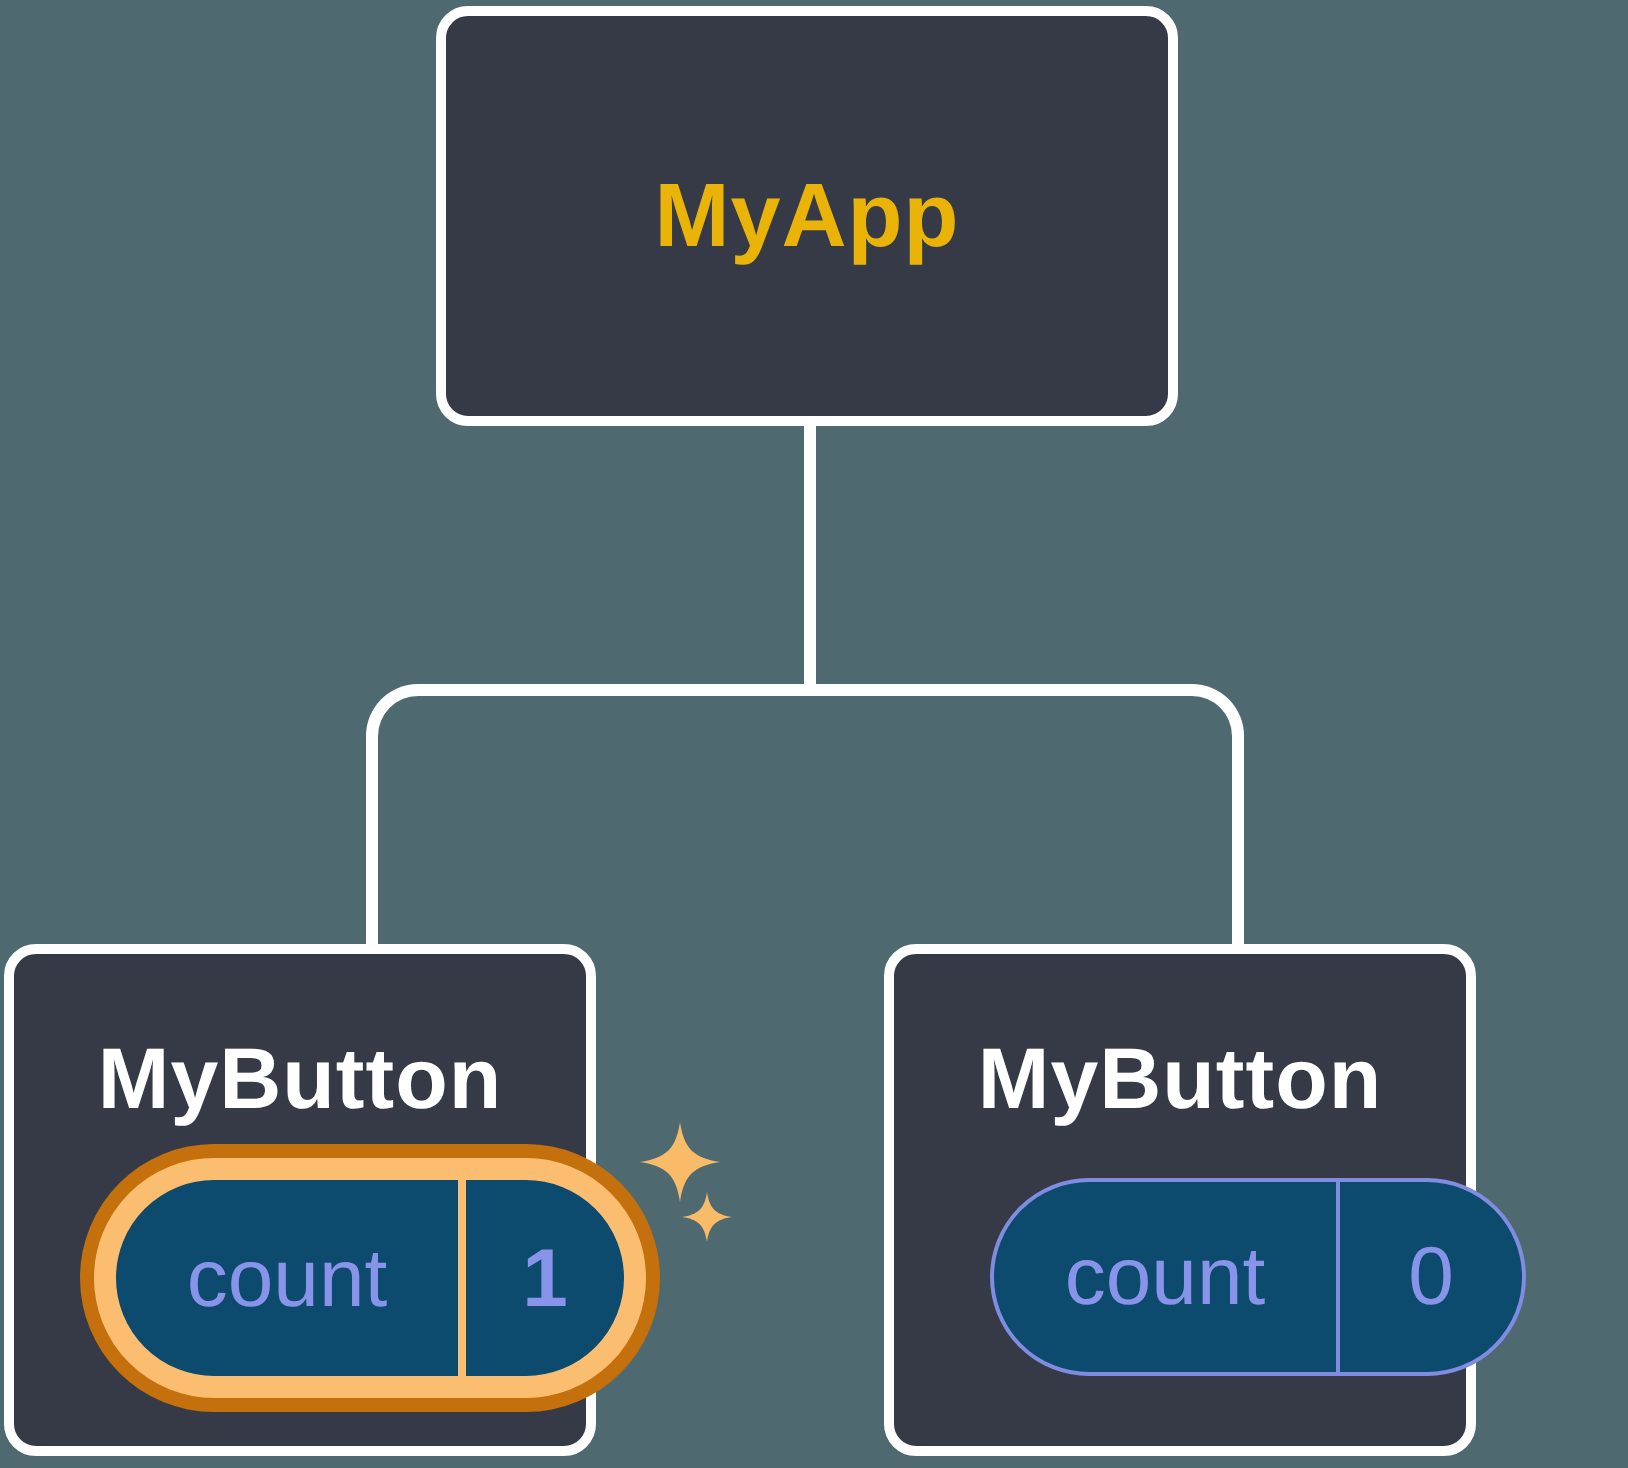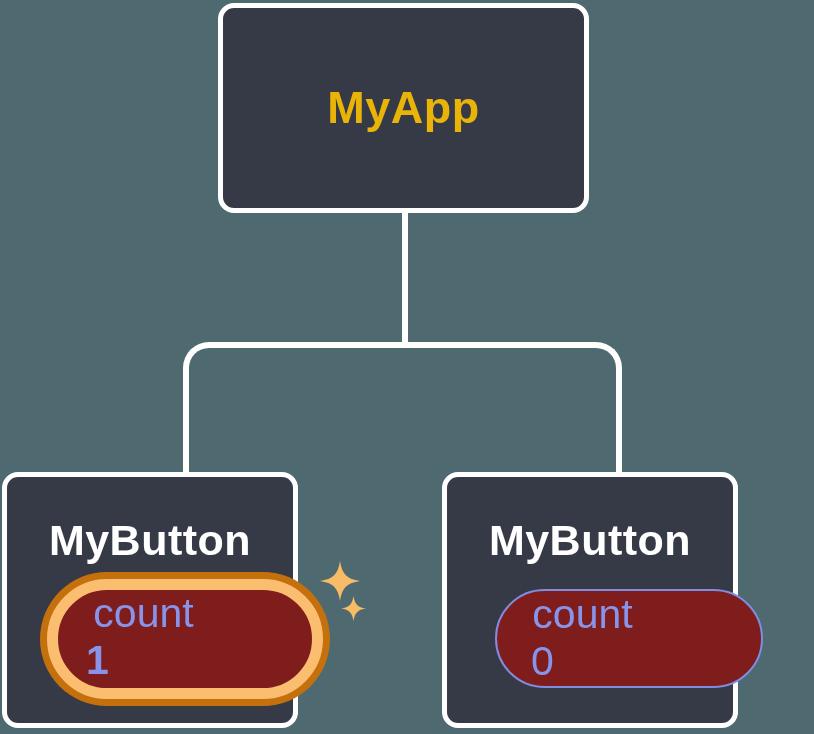--- a/index.html
+++ b/index.html
@@ -66,22 +66,21 @@
     color: #FFFFFF;
     letter-spacing: 0.5px;
   }
   
   .state-pill {
     position: absolute;
     box-sizing: border-box;
     border-radius: 999px;
     display: flex;
     align-items: stretch;
-    background: #7f1d1d;
-    flex-direction: column;
+    background: #0c4a6e;
   }
   .state-pill-highlight {
     left: 40px; top: 102px;
     width: 276px; height: 120px;
     border: 11px solid #FBBD70;
     box-shadow: 0 0 0 7px #C4710D;
   }
   .state-pill-normal {
     left: 48px; top: 112px;
     width: 268px; height: 99px;

